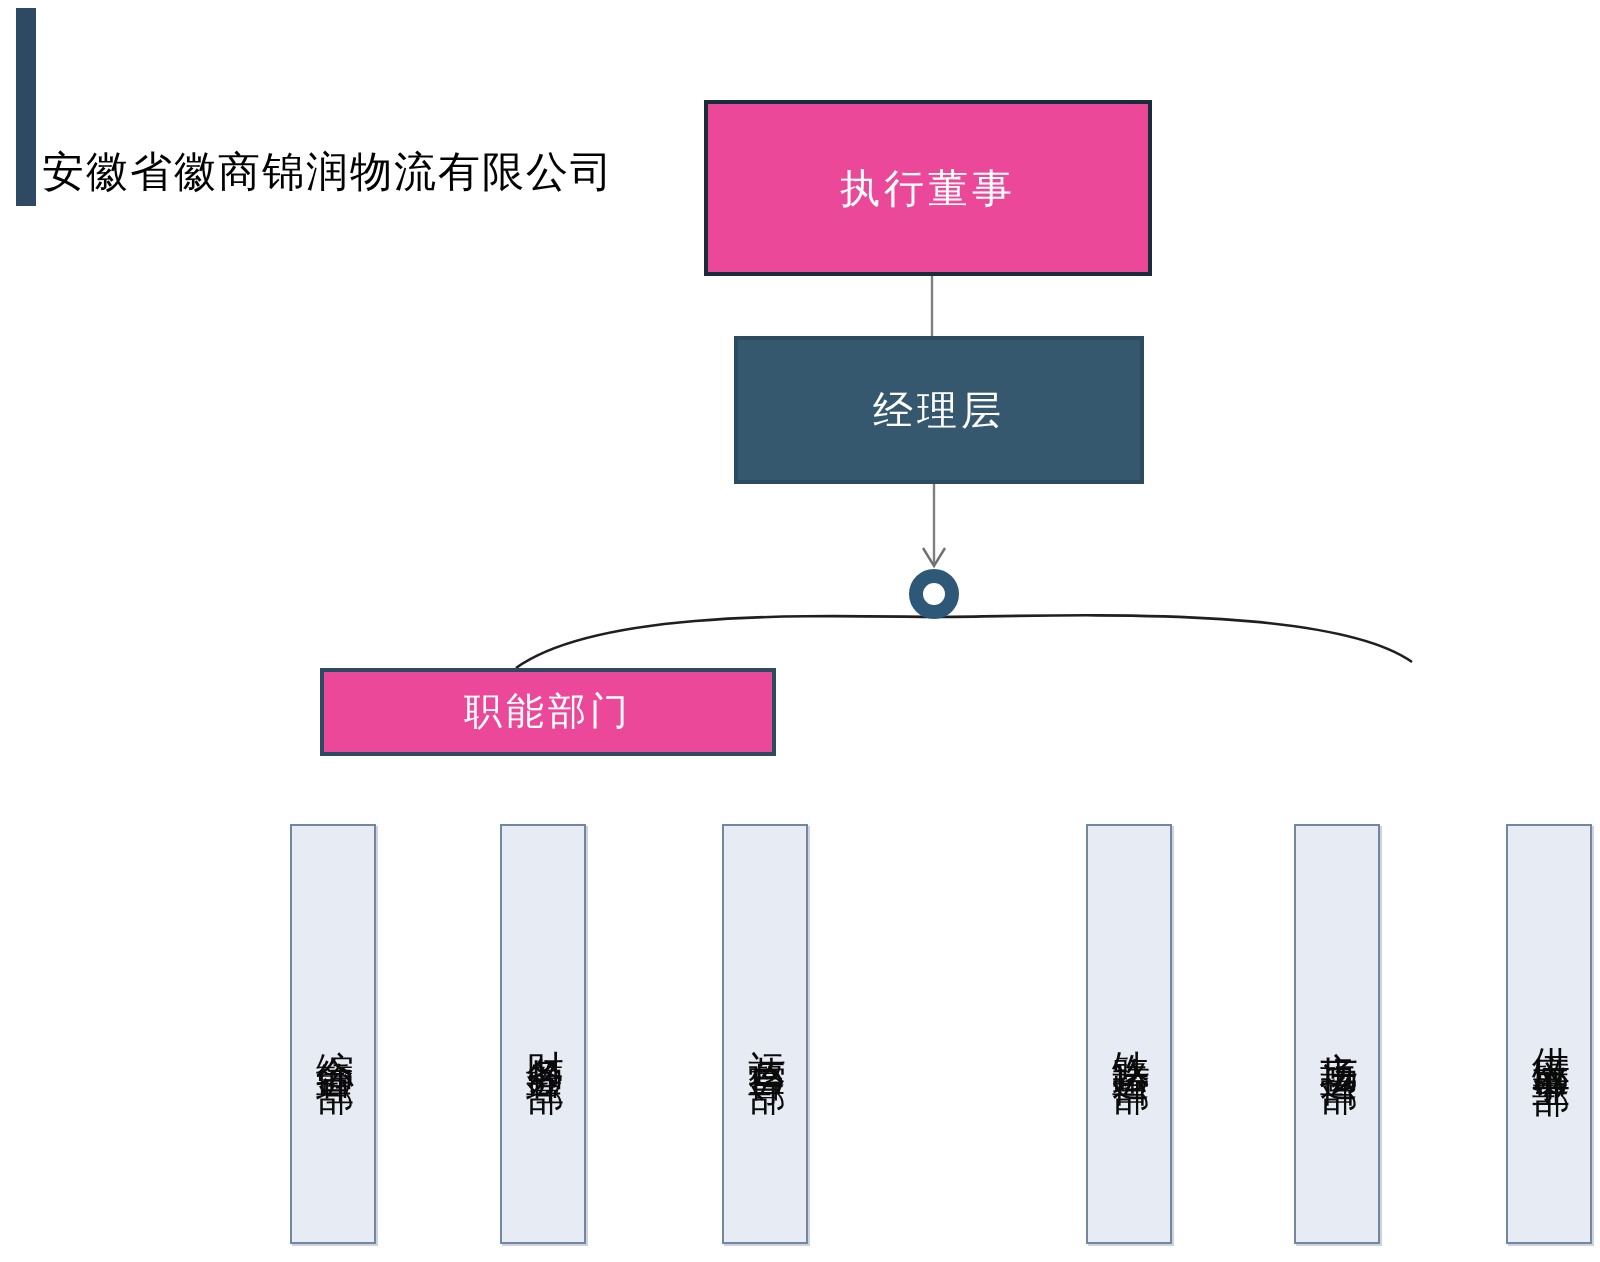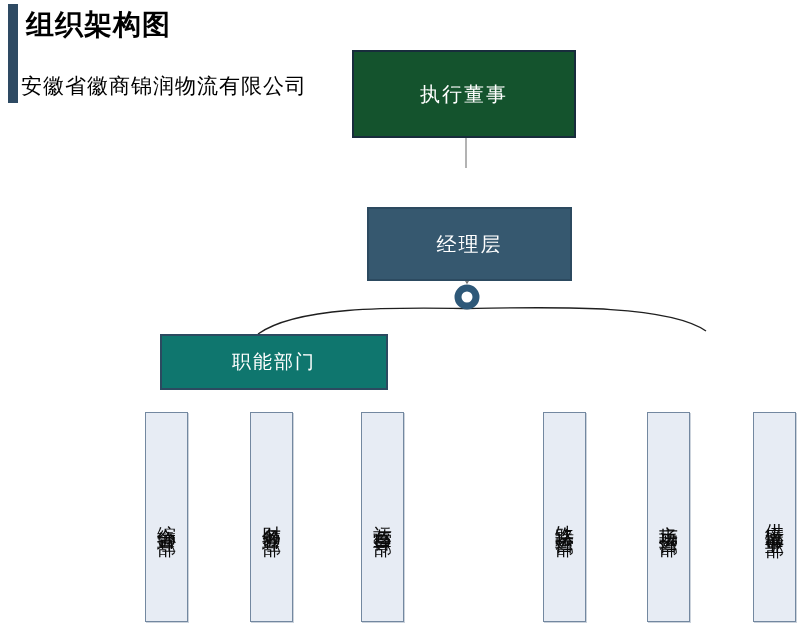--- a/index.html
+++ b/index.html
@@ -42,36 +42,35 @@
   
   .node {
     position: absolute;
     display: flex; align-items: center; justify-content: center;
     color: #ffffff;
     box-sizing: border-box;
     letter-spacing: 2px;
   }
   .node.root {
     left: 352px; top: 50px; width: 224px; height: 88px;
-    background: #14532d;
+    background: #ec4899;
     border: 2px solid #182C3C;
     font-size: 20px;
   }
   .node.manager {
     left: 367px; top: 168px; width: 205px; height: 74px;
     background: #36586F;
     border: 2px solid #2C4A60;
     font-size: 20px;
-    margin-top: 39px;
   }
   .node.branch {
-    background: #0f766e;
+    background: #ec4899;
     border: 2px solid #2C4A60;
     font-size: 19px;
-    height: 56px;
+    height: 44px;
   }
   .node.branch-left  { left: 160px; top: 334px; width: 228px; }
   .node.branch-right { left: 553px; top: 331px; width: 225px; }
 
   
   .leaf {
     position: absolute; top: 412px;
     width: 43px; height: 210px;
     box-sizing: border-box;
     background: #E7ECF4;
@@ -93,21 +92,20 @@
   .leaf.l4 { left: 543px; }
   .leaf.l5 { left: 647px; }
   .leaf.l6 { left: 753px; }
 </style>
 </head>
 <body>
 
 <div class="page">
 
   <div class="accent-bar"></div>
-  <h1 class="title">组织架构图</h1>
   <div class="subtitle">安徽省徽商锦润物流有限公司</div>
 
   <svg class="connectors" viewBox="0 0 800 631">
 
     <line x1="466" y1="138" x2="466" y2="168" stroke="#808080" stroke-width="1.2"></line>
 
     <line x1="467" y1="242" x2="467" y2="282" stroke="#808080" stroke-width="1.2"></line>
     <path d="M461.5,274 L467,283 L472.5,274" fill="none" stroke="#707070" stroke-width="1.2"></path>
 
     <path d="M467,308.5 C410,308 300,304 258,334" fill="none" stroke="#1F1F1F" stroke-width="1.3"></path>

